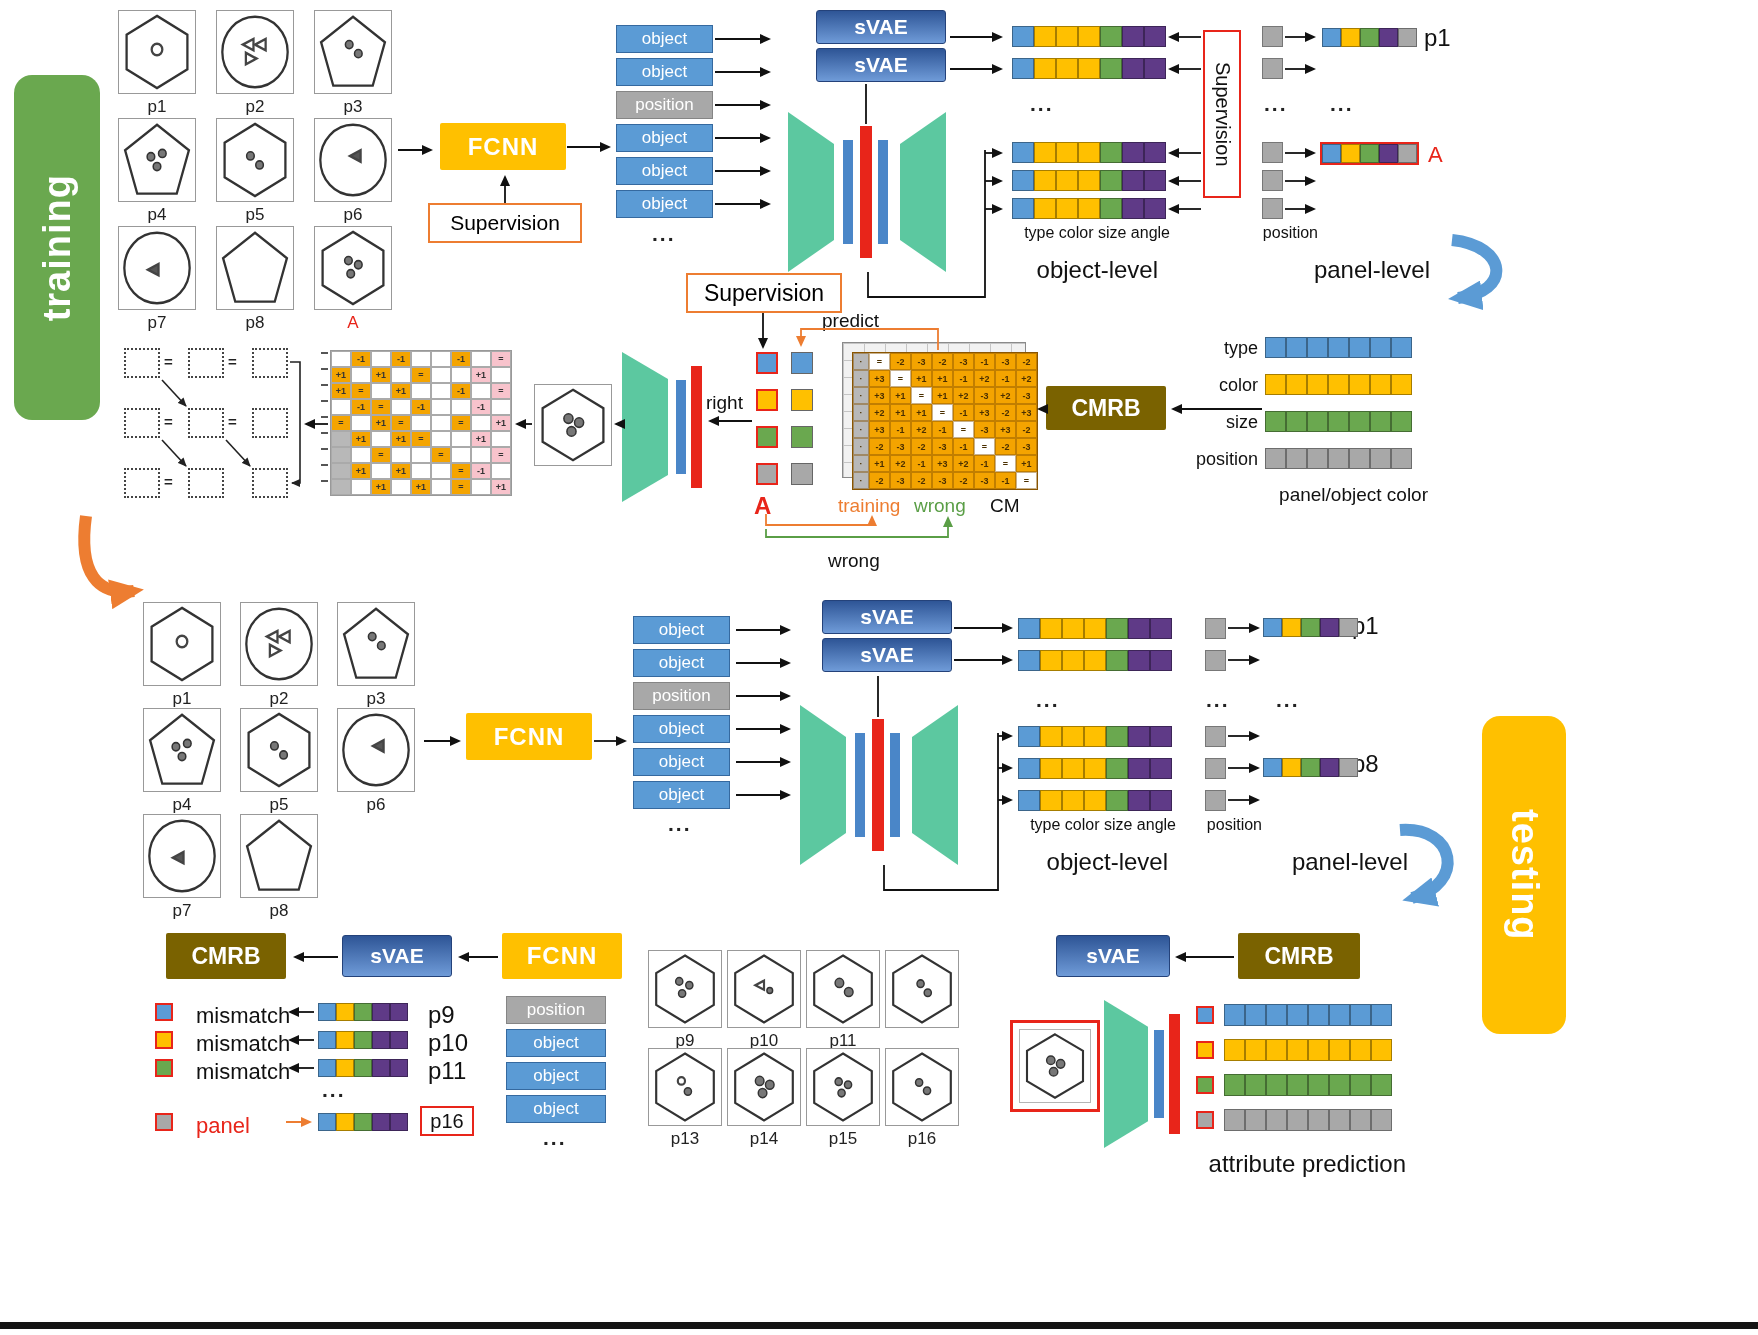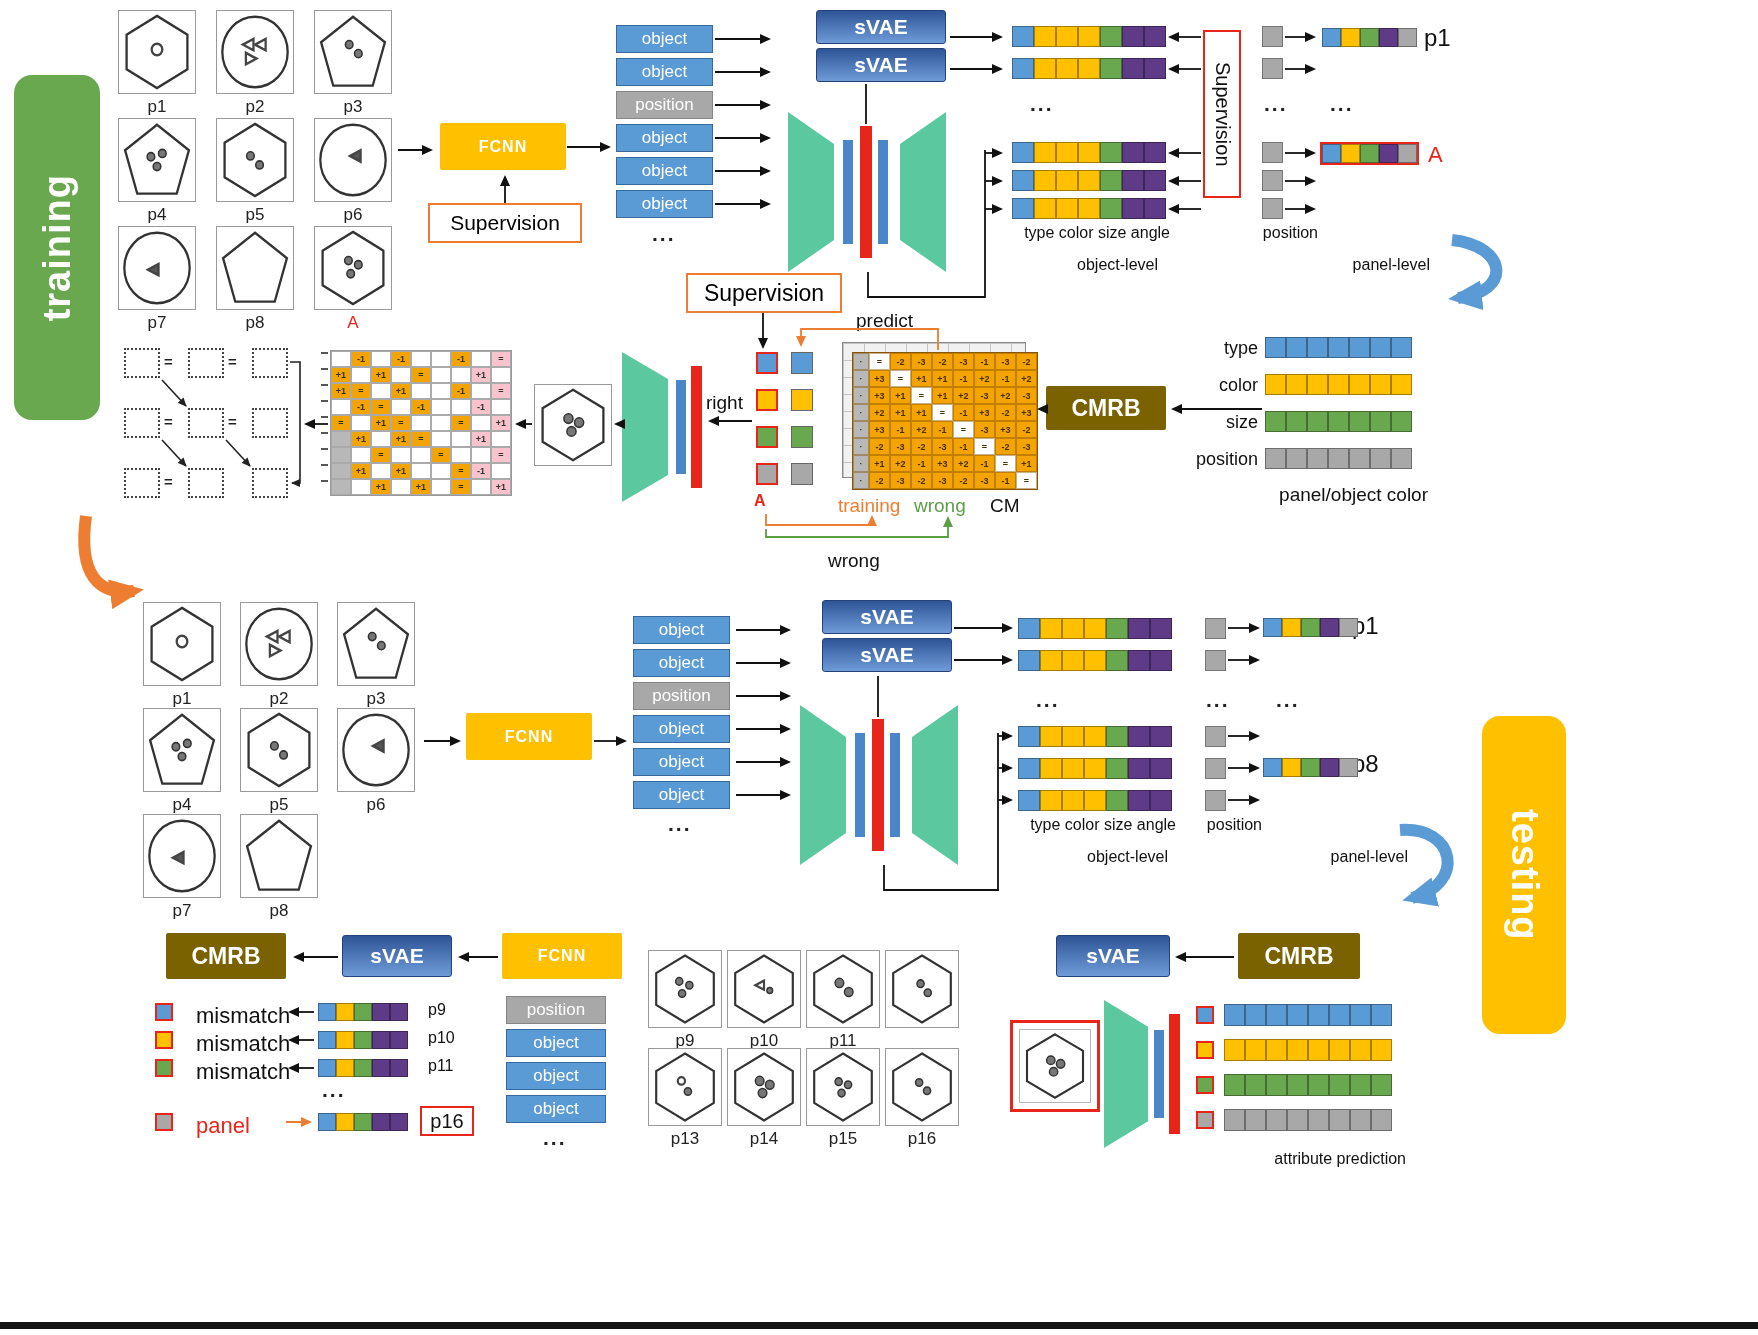--- a/index.html
+++ b/index.html
@@ -1,39 +1,39 @@
 <!DOCTYPE html>
 <html><head>
 <meta charset="utf-8">
 <style>
 html,body{margin:0;padding:0;background:#fff}
 #cv{position:relative;width:1758px;height:1335px;background:#fff;font-family:"Liberation Sans",sans-serif;color:#111;overflow:hidden}
 .abs{position:absolute;box-sizing:border-box}
 .box{display:flex;align-items:center;justify-content:center;font-weight:bold}
-.fcnn{background:#ffc000;color:#fff;font-size:16px;letter-spacing:1px;border-radius:2px}
+.fcnn{background:#ffc000;color:#fff;font-size:24px;letter-spacing:1px;border-radius:2px}
 .svae{background:linear-gradient(180deg,#2e5596 0%,#6f9bd8 100%);color:#fff;font-size:21px;border:1px solid #24427a;border-radius:3px}
 .cmrb{background:#7a6200;color:#fff;font-size:23px;border-radius:2px}
 .supbox{background:#fff;border:2px solid #ed7d31;color:#000;font-size:21px;font-weight:normal}
 .supv{background:#fff;border:2px solid #e8251a;display:flex;align-items:center;justify-content:center;font-size:20px}
 .badge{display:flex;align-items:center;justify-content:center;border-radius:18px;color:#fff}
 .badge span{font-size:38px;font-weight:bold;letter-spacing:1px}
 .gbadge{background:#6aa84f}
 .ybadge{background:#ffc000}
 .vtext{writing-mode:vertical-rl}
 .vtextup{writing-mode:vertical-rl;transform:rotate(180deg)}
 .panel{border:1px solid #999;background:#fff}
 .panel svg{width:100%;height:100%;display:block}
 .plabel{text-align:center;font-size:17px;color:#222}
 .cellrow{display:flex}
 .cell{box-sizing:border-box;border:1px solid rgba(0,0,0,.35)}
 .cell2{box-sizing:border-box}
 .stackbox{display:flex;align-items:center;justify-content:center;color:#fff;font-size:17px;box-sizing:border-box}
 .ell{font-size:21px;font-weight:bold;letter-spacing:2px;color:#222}
 .trap{background:#5cc8a0}
-.cap16{font-size:16px}.cap17{font-size:22px}.cap18{font-size:18px}.cap19{font-size:19px}.cap20{font-size:16px}.cap22{font-size:22px}.cap24{font-size:24px}
+.cap16{font-size:16px}.cap17{font-size:22px}.cap18{font-size:18px}.cap19{font-size:19px}.cap20{font-size:24px}.cap22{font-size:22px}.cap24{font-size:24px}
 .tc{text-align:right}.nw{white-space:nowrap}
 .red{color:#e8251a}.orangetx{color:#ed7d31}.greentx{color:#5a9e46}
 .bold{font-weight:bold}
 .mcell{display:flex;align-items:center;justify-content:center;font-size:9px;font-weight:bold;box-sizing:border-box;border:1px solid rgba(130,80,0,.45);color:#4a2f00}
 .cmback{background:#f1f1f1;border:1px solid #8a8a8a;background-image:linear-gradient(#c4c4c4 1px,transparent 1px),linear-gradient(90deg,#c4c4c4 1px,transparent 1px);background-size:21px 17px}
 .dsq{position:absolute;width:36px;height:30px;border:2px dotted #444;background:#fff;box-sizing:border-box}
 .deq{position:absolute;font-size:15px;font-weight:bold;color:#222}
 .p16box{border:2px solid #e8251a;display:flex;align-items:center;justify-content:center;font-size:20px;background:#fff}
 .query{border:3px solid #e8251a;background:#fff}
 .qinner{position:absolute;left:6px;top:6px;right:6px;bottom:6px;border:1px solid #b5b5b5}
@@ -69,21 +69,21 @@
   </div>
   <div class="abs box cmrb" style="left:1046px;top:386px;width:120px;height:44px">CMRB</div>
 
   <div class="abs cap16 tc nw" style="left:1008px;top:224px;width:162px">type color size angle</div>
   <div class="abs cap16 tc nw" style="left:1246px;top:224px;width:72px">position</div>
   <div class="abs cap20 tc nw" style="left:1028px;top:256px;width:130px">object-level</div>
   <div class="abs cap20 tc nw" style="left:1300px;top:256px;width:130px">panel-level</div>
   <div class="abs cap24" style="left:1424px;top:24px">p1</div>
   <div class="abs cap22 red" style="left:1428px;top:142px">A</div>
 
-  <div class="abs cap19 nw" style="left:856px;top:310px">predict</div>
+  <div class="abs cap19 nw" style="left:822px;top:310px">predict</div>
   <div class="abs cap19 nw" style="left:706px;top:392px">right</div>
   <div class="abs cap20 red bold" style="left:754px;top:492px">A</div>
   <div class="abs cap19 orangetx nw" style="left:838px;top:495px">training</div>
   <div class="abs cap19 greentx nw" style="left:914px;top:495px">wrong</div>
   <div class="abs cap19 nw" style="left:990px;top:495px">CM</div>
   <div class="abs cap19 nw" style="left:828px;top:550px">wrong</div>
   <div class="abs cap19 tc nw" style="left:1258px;top:484px;width:170px">panel/object color</div>
 
   <div class="abs cmback" style="left:842px;top:342px;width:184px;height:136px"></div>
   <div class="abs ticks" style="left:321px;top:352px;width:7px;height:142px"></div>

